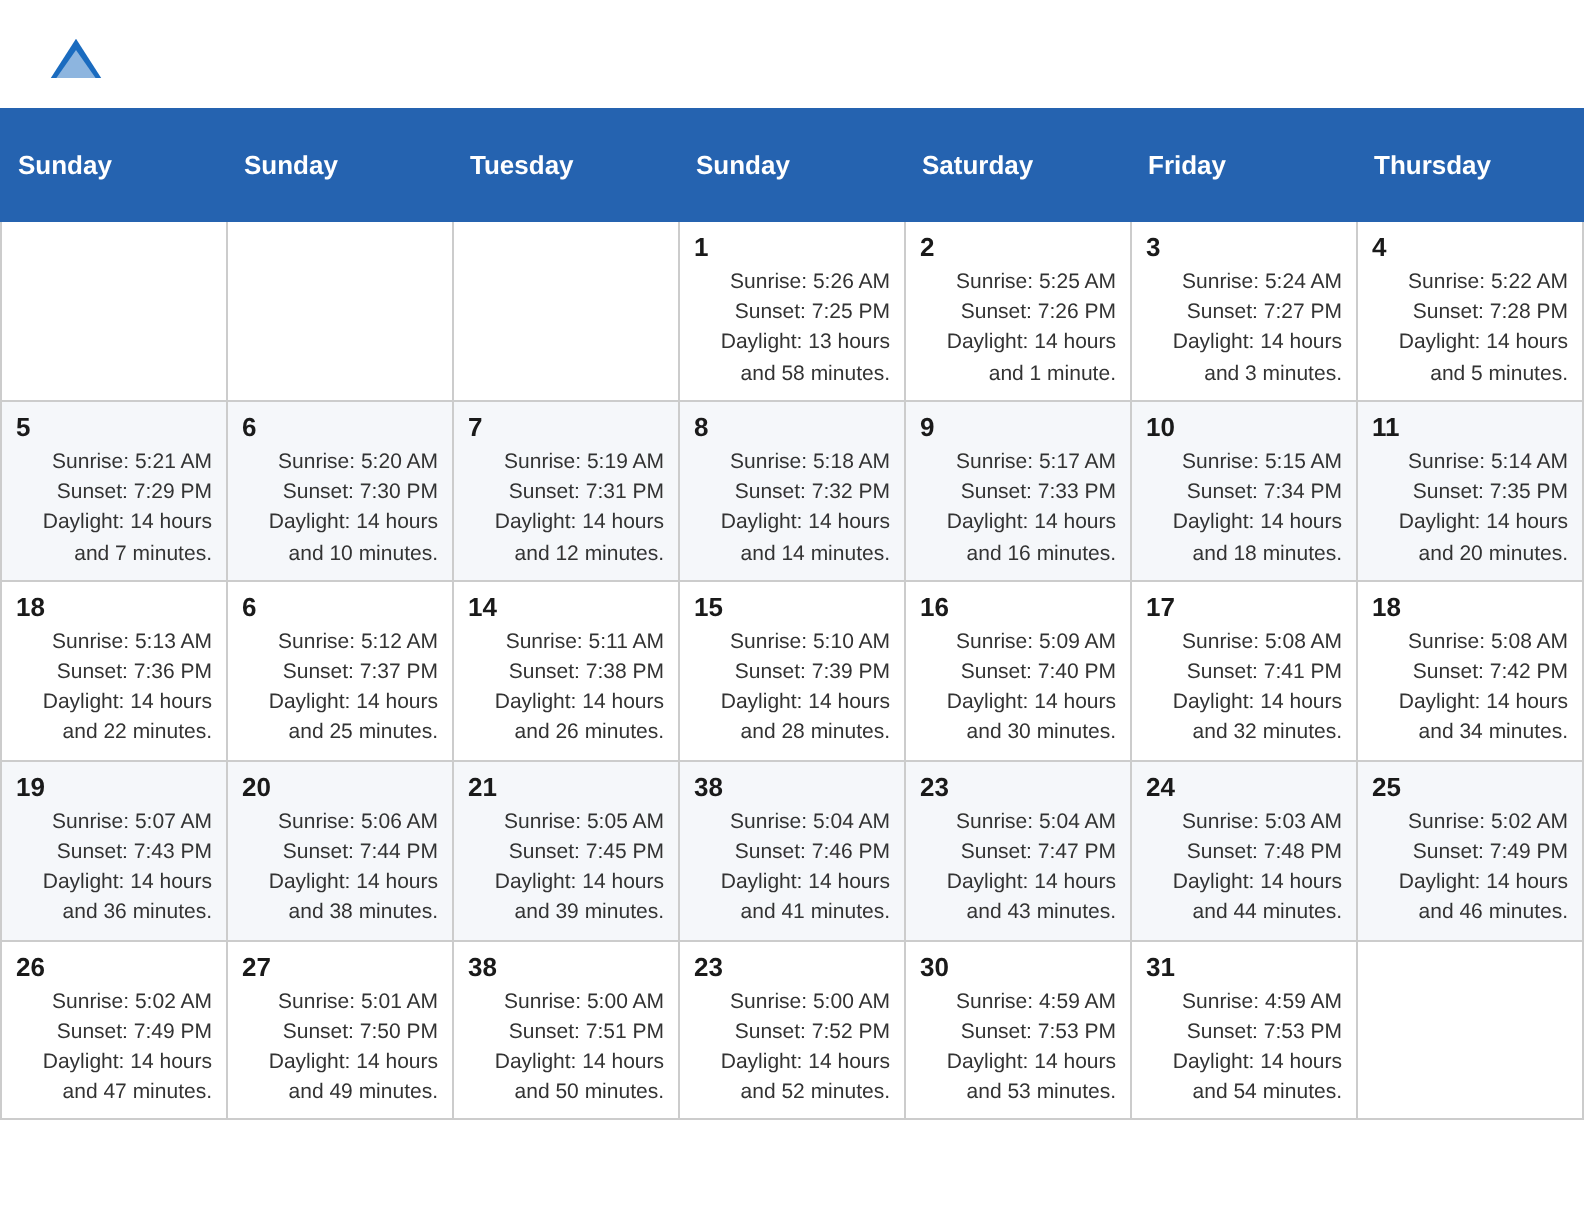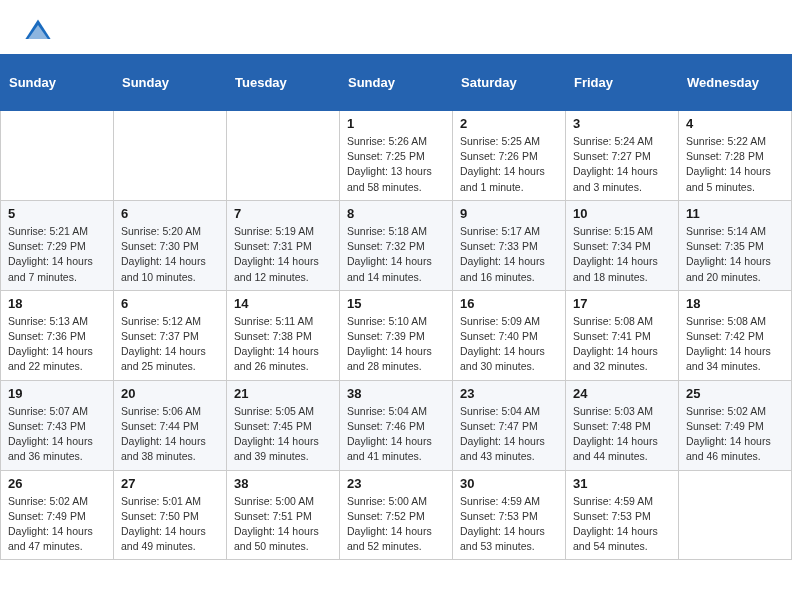--- a/index.html
+++ b/index.html
@@ -80,20 +80,21 @@
     .day-number {
       font-size: 13px;
       font-weight: bold;
       color: #1a1a1a;
       margin-bottom: 3px;
     }
     .day-info {
       color: #333;
       font-size: 10.5px;
       line-height: 1.45;
+      text-align: right;
     }
     .empty-cell {
       background: #fff !important;
     }
   </style>
 </head>
 <body>
 
 <div class="header">
   <div class="logo">
@@ -114,21 +115,21 @@
 
 <table class="calendar">
   <thead>
     <tr>
     <th>Sunday</th>
         <th>Sunday</th>
         <th>Tuesday</th>
         <th>Sunday</th>
         <th>Saturday</th>
         <th>Friday</th>
-        <th>Wednesday</th>
+        <th>Thursday</th>
       </tr>
   </thead>
   <tbody id="calendar-body">
   <tr>
         <td class="empty-cell"></td>
         <td class="empty-cell"></td>
         <td class="empty-cell"></td>
         <td>
           <div class="day-number">1</div>
           <div class="day-info">Sunrise: 5:26 AM<br>Sunset: 7:25 PM<br>Daylight: 13 hours and 58 minutes.</div>

